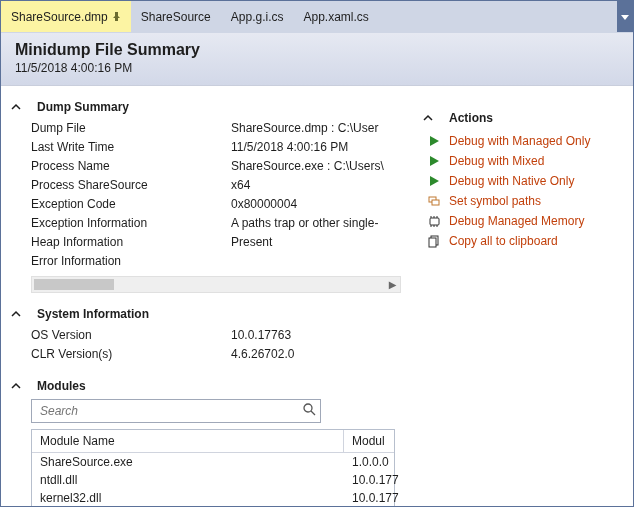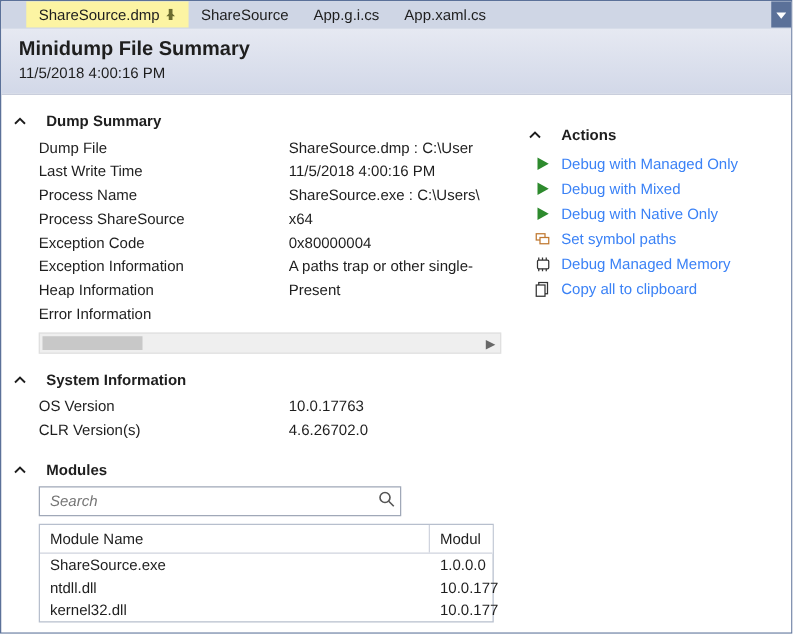--- a/index.html
+++ b/index.html
@@ -1,19 +1,19 @@
 <!DOCTYPE html>
 <html><head>
 <meta charset="utf-8">
 <style>
   * { box-sizing: border-box; }
   html, body { margin: 0; padding: 0; font-family: "Segoe UI", Arial, sans-serif; font-size: 12px; color: #1e1e1e; background: #fff; }
   .window { width: 634px; height: 507px; border: 1px solid #5b7199; position: relative; overflow: hidden; display: flex; flex-direction: column; background:#fff;}
   
-  .tabstrip { display: flex; align-items: stretch; height: 22px; background: #cfd6e5; border-bottom: 1px solid #cfd6e5; padding-left: 20px;}
+  .tabstrip { display: flex; align-items: stretch; height: 32px; background: #cfd6e5; border-bottom: 1px solid #cfd6e5;}
   .tab { display:flex; align-items:center; gap:4px; padding: 0 10px; font-size: 12px; color:#1e1e1e; cursor:pointer; background:#cfd6e5;}
   .tab.active { background:#fcf4a3; }
   .pin { width:9px;height:9px; display:inline-block;}
   .pin svg{display:block;}
   .strip-spacer{flex:1;}
   .strip-drop { width:16px; display:flex;align-items:center;justify-content:center; color:#fff; background:#5b7199;}
   
   .header { background: linear-gradient(#e6e9f2,#d2d8e8); padding: 8px 14px 10px; border-bottom:1px solid #c9cedc;}
   .header h1 { margin:0; font-size:16px; font-weight:700; color:#1e1e1e;}
   .header .ts { margin-top:2px; font-size:12px; color:#1e1e1e;}
@@ -24,21 +24,21 @@
   .section-head { display:flex; align-items:center; gap:16px; font-weight:700; font-size:12px; padding: 4px 0 6px; cursor:pointer;}
   .chev { width:10px;height:10px; display:inline-block;}
   .chev svg{display:block;}
   .kv { display:grid; grid-template-columns: 200px 1fr; padding: 0 0 2px 20px; font-size:12px; line-height:17px; }
   .kv .k { white-space:nowrap; }
   .kv .v { white-space:nowrap; overflow:hidden; }
   .hscroll { margin:4px 0 10px 20px; height:17px; width:370px; background:#efefef; border:1px solid #e0e0e0; position:relative;}
   .hscroll .thumb{position:absolute;left:2px;top:2px;height:11px;width:80px;background:#c8c8c8;}
   .hscroll .ra{position:absolute;right:2px;top:2px;width:11px;height:11px; display:flex;align-items:center;justify-content:center;color:#686868;font-size:10px;}
   .action-list { padding-left: 4px;}
-  .action { display:flex; align-items:center; gap:8px; padding:3px 0; color:#3b82f6; cursor:pointer; font-size:12px;}
+  .action { display:flex; align-items:center; gap:8px; padding:3px 0; color:#c2410c; cursor:pointer; font-size:12px;}
   .action .ico{width:14px;height:14px;display:flex;align-items:center;justify-content:center;}
   
   .modblock{padding-left:20px;}
   .searchwrap{display:flex;align-items:center;border:1px solid #a0a8b8;width:290px;height:24px;padding:0 4px 0 6px;color:#717171;font-style:italic;}
   .searchwrap input{flex:1;border:none;outline:none;font-size:12px;color:#404040;font-style:italic;background:transparent;}
   .modtable{margin-top:6px;border:1px solid #b7bfcd;width:364px;}
   .modtable .thead{display:flex;background:#fff;border-bottom:1px solid #d0d4de;}
   .modtable .th{padding:4px 8px;font-size:12px;border-right:1px solid #d0d4de;white-space:nowrap;overflow:hidden;}
   .modtable .th:first-child{flex:0 0 312px;}
   .modtable .th:last-child{flex:1;border-right:none;}

